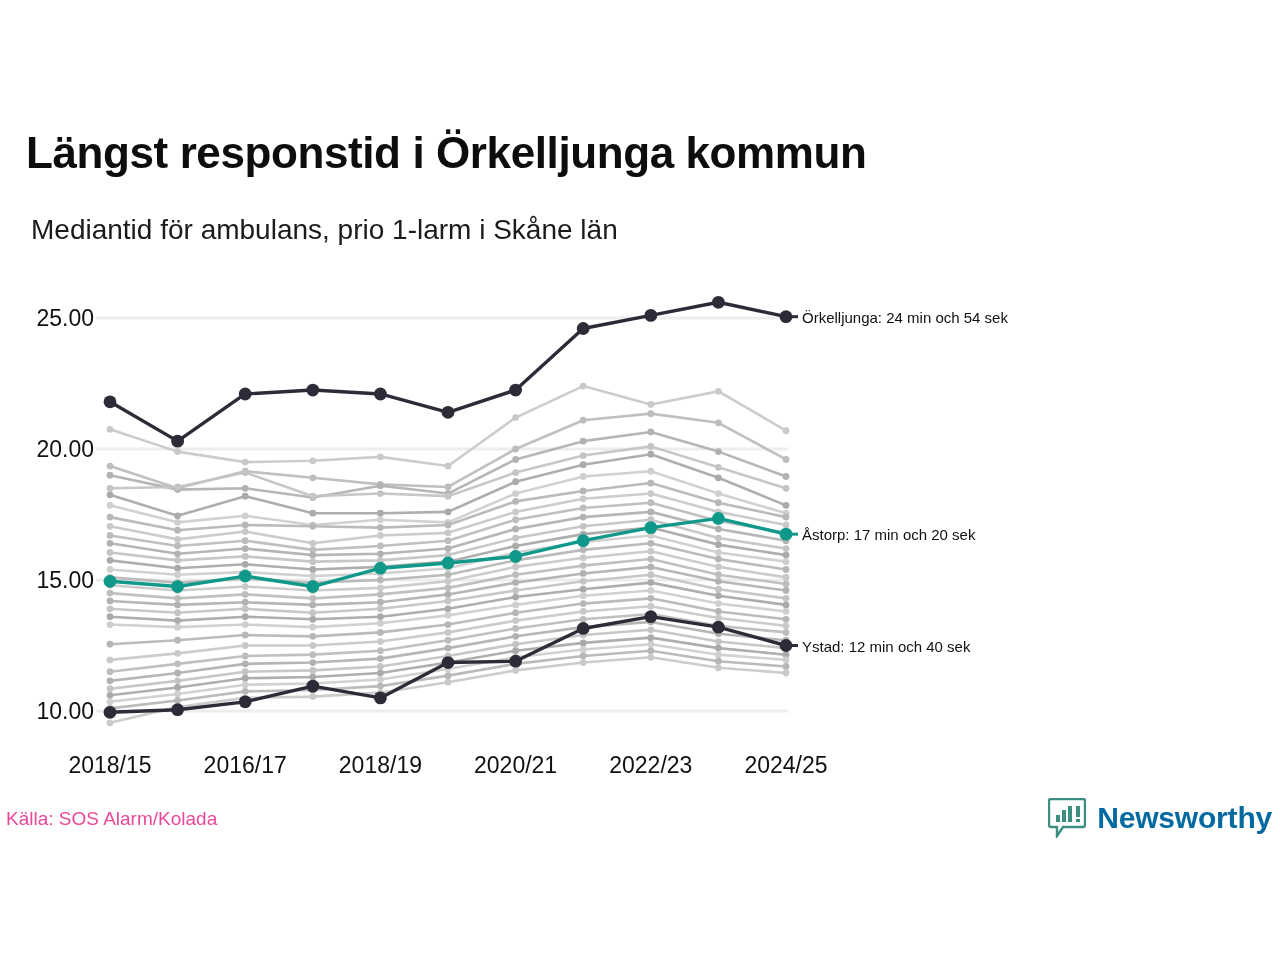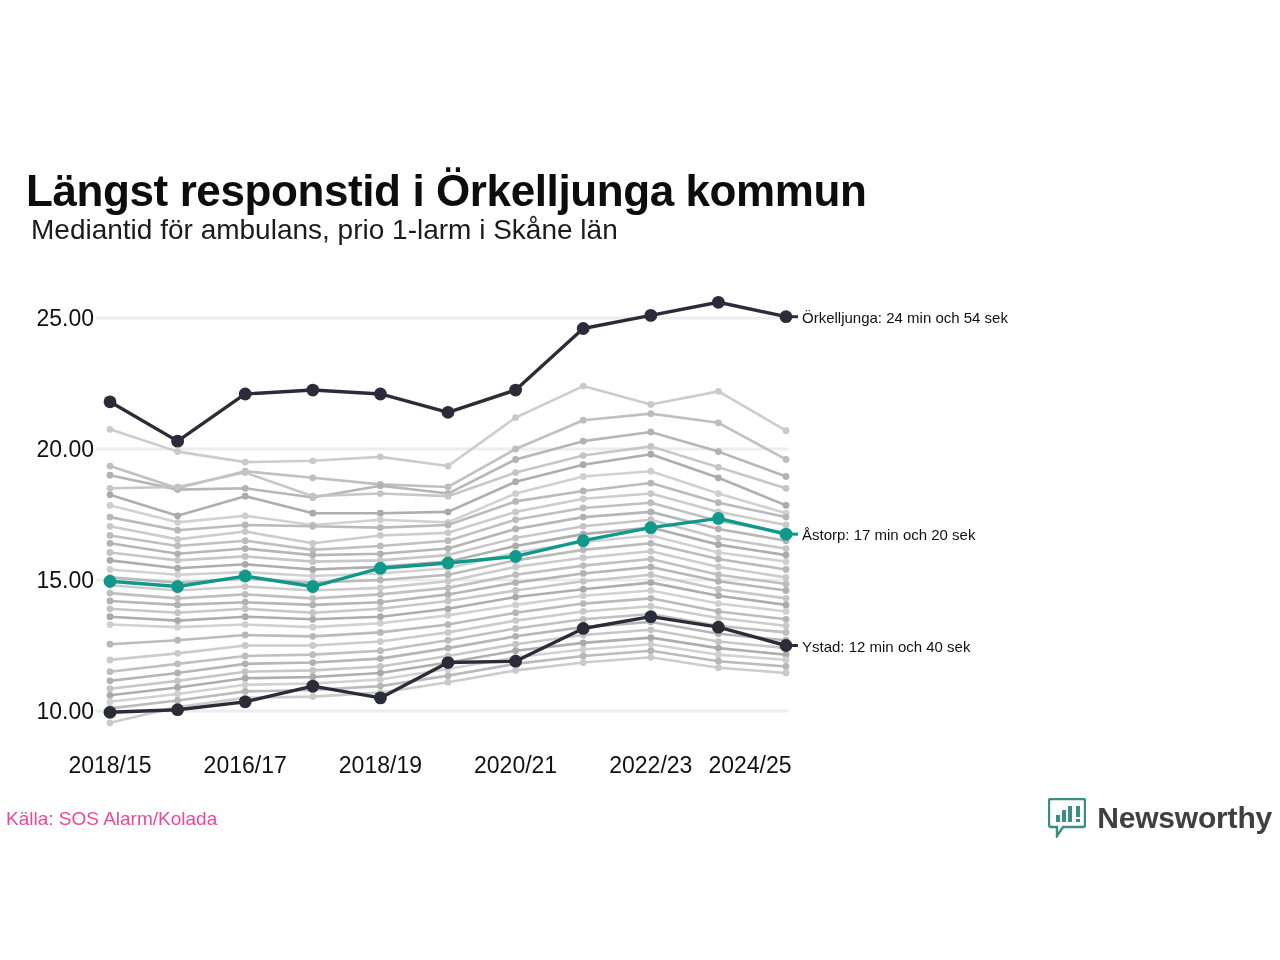--- a/index.html
+++ b/index.html
@@ -9,21 +9,21 @@
     font-family:"Liberation Sans",sans-serif;
     color:#111111;
     overflow:hidden;
     position:relative;
   }
   #chart-root{position:absolute;left:0;top:0;width:1280px;height:960px;}
 
   .title{
     position:absolute;left:26px;top:128px;
     font-size:44px;font-weight:700;letter-spacing:-0.4px;
-    color:#0d0d0d;white-space:nowrap;margin-top:38px;
+    color:#0d0d0d;white-space:nowrap;
   }
   .subtitle{
     position:absolute;left:31px;top:214px;
     font-size:28px;font-weight:400;color:#1b1b1b;white-space:nowrap;
   }
 
   .plot{position:absolute;left:0;top:0;width:1280px;height:960px;}
 
   .ytick{
     position:absolute;right:0;width:86px;text-align:right;
@@ -46,21 +46,21 @@
   }
 
   .logo{
     position:absolute;right:8px;top:798px;
     display:flex;align-items:center;gap:11px;
   }
   .logo-mark{
     width:38px;height:40px;position:relative;
   }
   .logo-text{
-    font-size:30px;font-weight:700;color:#404040;letter-spacing:-0.2px;
+    font-size:30px;font-weight:700;color:#0369a1;letter-spacing:-0.2px;
   }
 </style>
 </head>
 <body>
 
 <div id="chart-root">
 
   <div class="title">Längst responstid i Örkelljunga kommun</div>
   <div class="subtitle">Mediantid för ambulans, prio 1-larm i Skåne län</div>
 
@@ -465,21 +465,21 @@
       <div class="ytick" style="top: 580px; left: 8px; width: 86px;">15.00</div>
       <div class="ytick" style="top: 449px; left: 8px; width: 86px; text-align: right;">20.00</div>
       <div class="ytick" style="top: 318px; left: 8px; width: 86px;">25.00</div>
     </div>
   <div id="xtick-layer">
       <div class="xtick" style="left: 110px;">2018/15</div>
       <div class="xtick" style="left: 245.2px;">2016/17</div>
       <div class="xtick" style="left: 380.4px;">2018/19</div>
       <div class="xtick" style="left: 515.6px;">2020/21</div>
       <div class="xtick" style="left: 650.8px;">2022/23</div>
-      <div class="xtick" style="left: 750px;">2024/25</div>
+      <div class="xtick" style="left: 786px;">2024/25</div>
     </div>
   <div id="series-label-layer">
       <div class="series-label" style="left: 802px; top: 316.69px;">Örkelljunga: 24 min och 54 sek</div>
       <div class="series-label" style="left: 802px; top: 534.15px;">Åstorp: 17 min och 20 sek</div>
       <div class="series-label" style="left: 802px; top: 645.5px;">Ystad: 12 min och 40 sek</div>
     </div>
 
   <div class="source">Källa: SOS Alarm/Kolada</div>
 
   <div class="logo">

